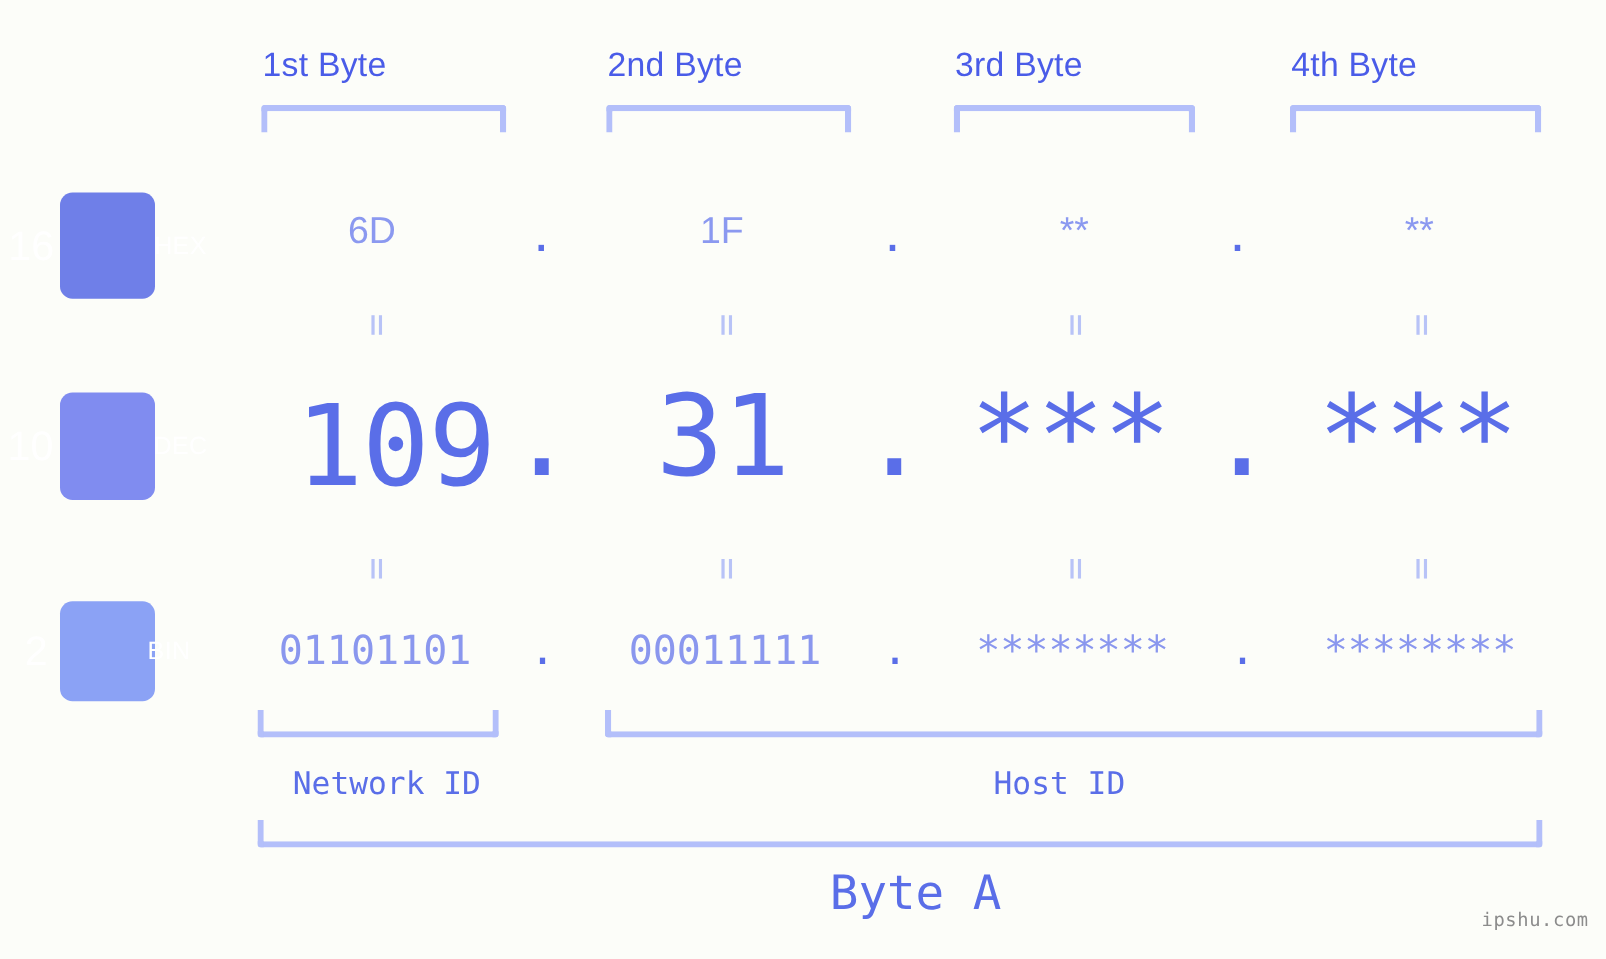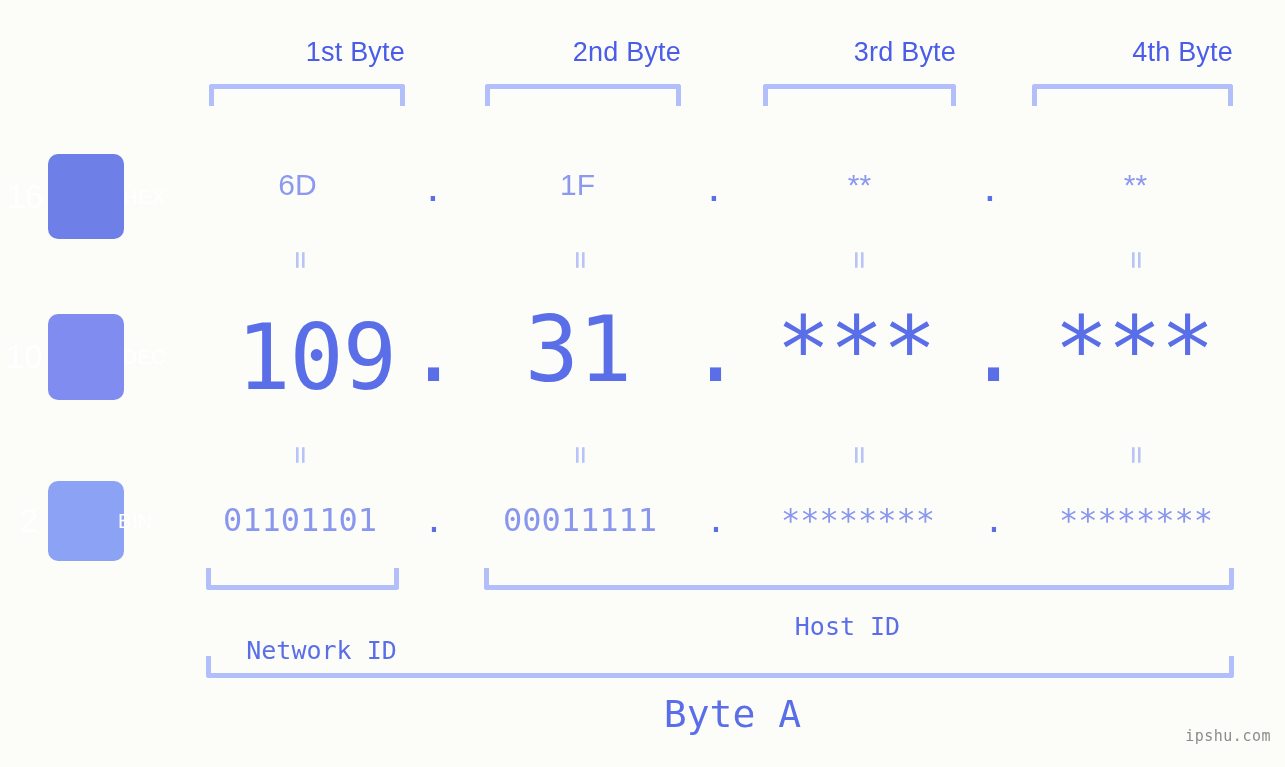--- a/index.html
+++ b/index.html
@@ -21,21 +21,21 @@
     width: 1285px;
     height: 767px;
   }
 
   
   .byte-header {
     position: absolute;
     top: 32px;
     height: 40px;
     line-height: 40px;
-    text-align: right;
+    text-align: left;
     font-family: "Liberation Sans", sans-serif;
     font-size: 27px;
     color: #4a5ce8;
     letter-spacing: 0.2px;
     white-space: nowrap;
   }
 
   
   .bracket {
     position: absolute;
@@ -237,21 +237,21 @@
     <div class="cell" style="left:480px; top:497px; width:200px;">00011111</div>
     <div class="sep cell" style="left:686px; top:497px; width:60px;">.</div>
     <div class="cell" style="left:758px; top:497px; width:200px;">********</div>
     <div class="sep cell" style="left:964px; top:497px; width:60px;">.</div>
     <div class="cell" style="left:1036px; top:497px; width:200px;">********</div>
   </div>
 
   <div class="bracket bracket-up" style="left: 206px; top: 568px; width: 193px; border-color: rgb(179, 191, 250);"></div>
   <div class="bracket bracket-up" style="left: 484px; top: 568px; width: 750px; border-color: rgb(179, 191, 250);"></div>
 
-  <div class="id-label" style="left:224px; top:612px; width:195px;margin-top:24px;">Network ID</div>
+  <div class="id-label" style="left:212px; top:612px; width:195px;">Network ID</div>
   <div class="id-label" style="left:750px; top:612px; width:195px;">Host ID</div>
 
   <div class="bracket bracket-up" style="left: 206px; top: 656px; width: 1028px; border-color: rgb(179, 191, 250);"></div>
   <div class="class-label" style="left:635px; top:692px; width:195px;">Byte A</div>
 
   <div class="watermark">ipshu.com</div>
 
 </div>
 
 </body></html>

